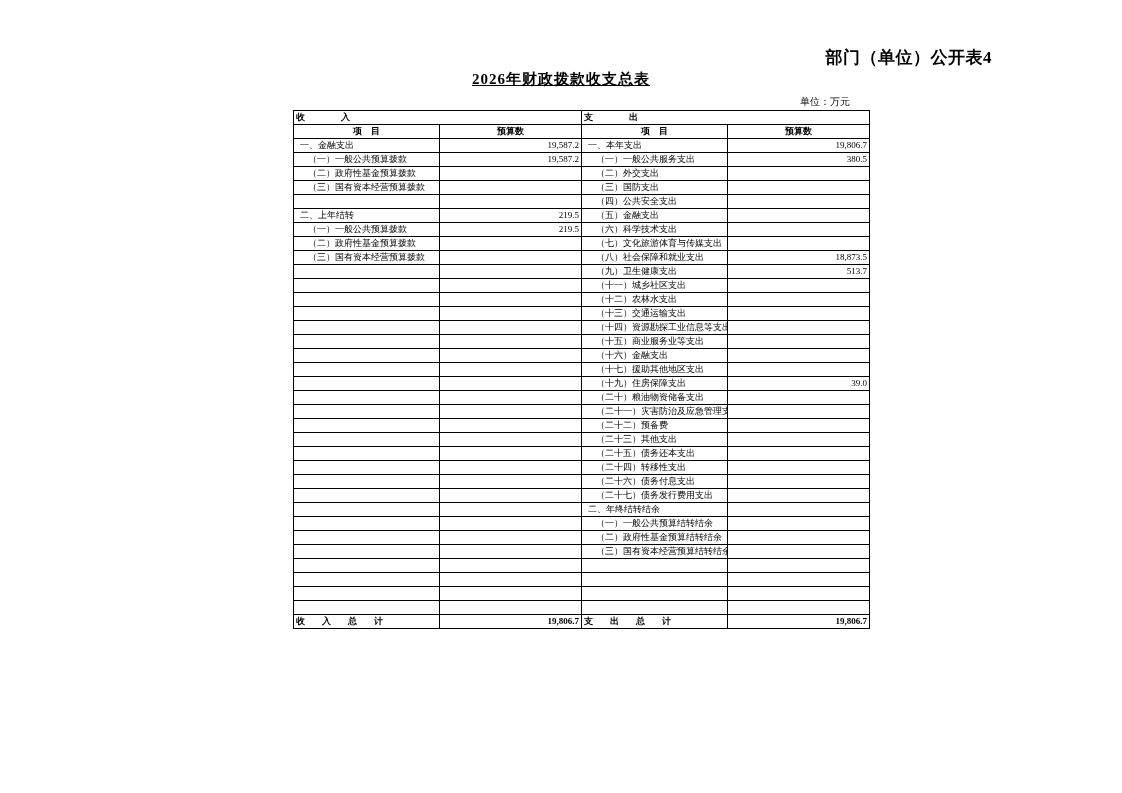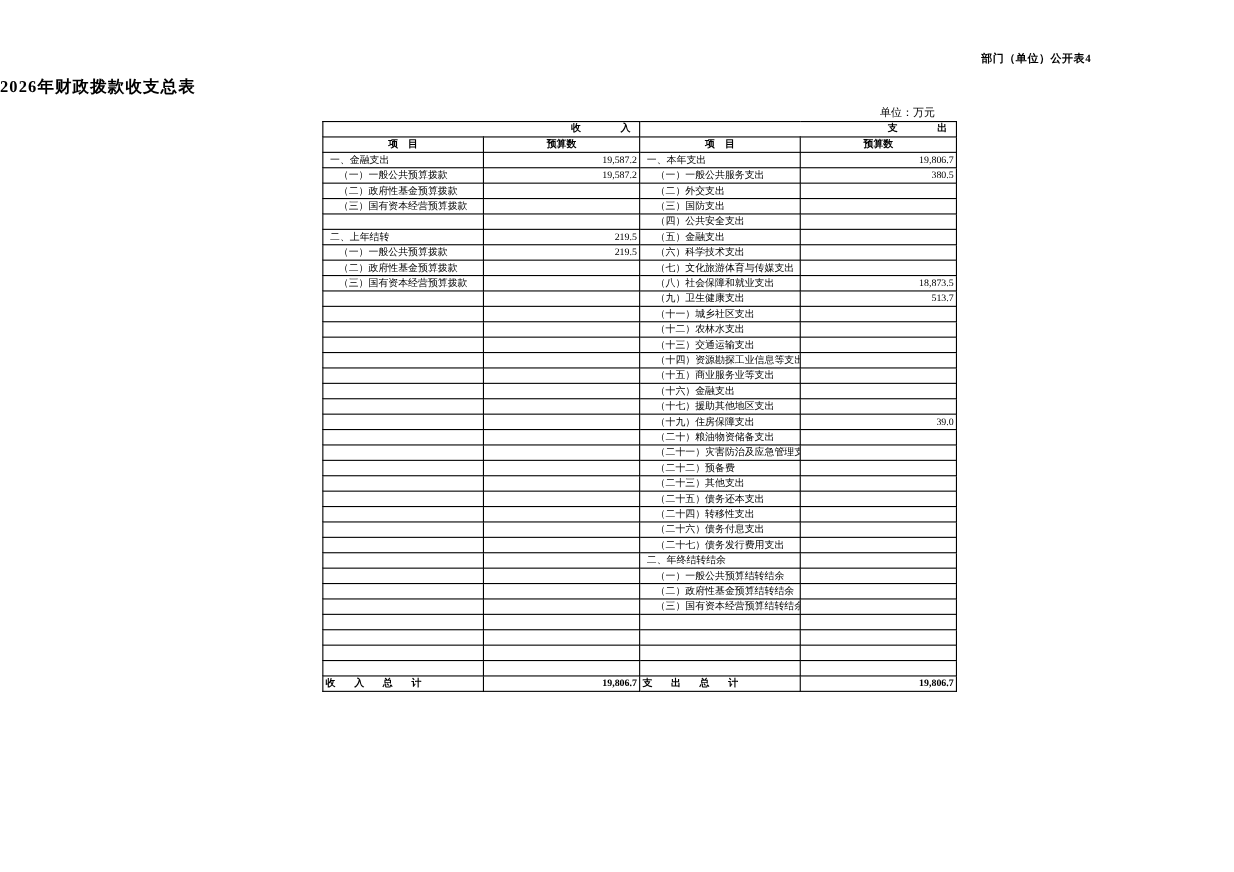--- a/index.html
+++ b/index.html
@@ -14,33 +14,35 @@
     background: #ffffff;
     margin: 0 auto;
     font-family: "Liberation Serif", "DejaVu Serif", serif;
     color: #000000;
     overflow: hidden;
   }
   .doc-header {
     position: absolute;
     top: 46px;
     right: 130px;
-    font-size: 10px;
+    font-size: 17px;
     font-weight: bold;
     letter-spacing: 0.5px;
     margin-left: 33px;
   }
   .doc-title {
     position: absolute;
     top: 70px;
     left: 0;
     width: 1122px;
+    text-align: center;
     font-size: 15px;
     font-weight: bold;
     letter-spacing: 1px;
+    text-decoration: underline;
   }
   .unit-note {
     position: absolute;
     top: 95px;
     right: 272px;
     font-size: 10px;
   }
   table.fin {
     position: absolute;
     top: 110px;
@@ -52,26 +54,25 @@
   table.fin td {
     border: 1px solid #000000;
     font-size: 9px;
     height: 13px;
     line-height: 13px;
     padding: 0 2px;
     overflow: hidden;
     white-space: nowrap;
   }
   .grp-head {
-    text-align: right;
+    text-align: left;
     letter-spacing: 6px;
     font-weight: bold;
     height: 15px;
     line-height: 15px;
-    font-family: Liberation Mono, monospace;
   }
   .col-head {
     text-align: center;
     font-weight: bold;
   }
   .item {
     text-align: left;
     padding-left: 6px;
   }
   .item.lv1 { padding-left: 6px; }

